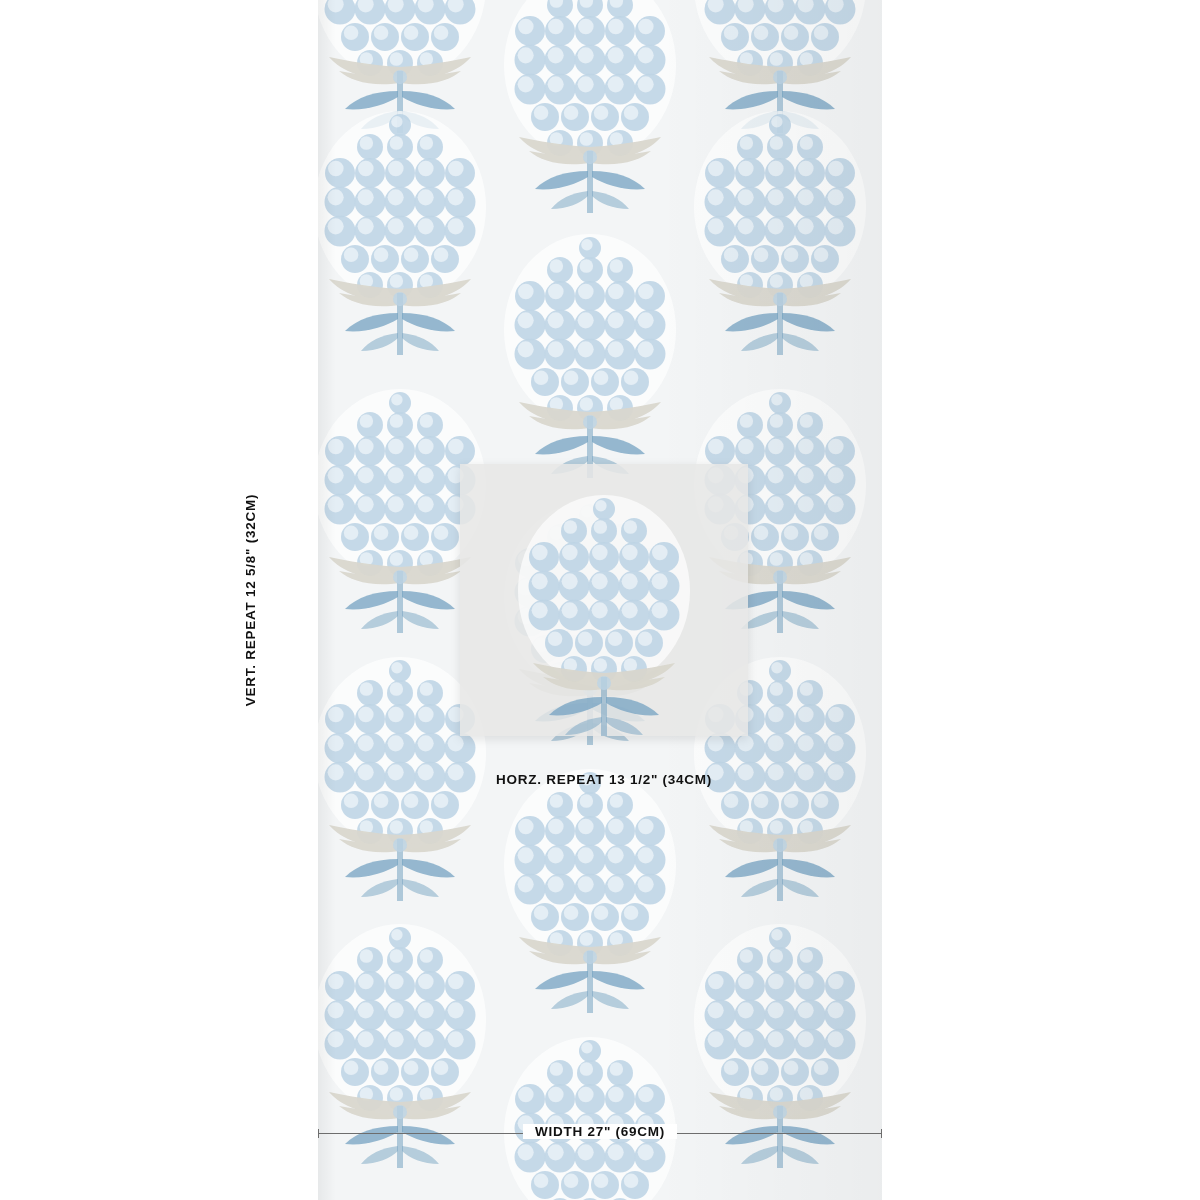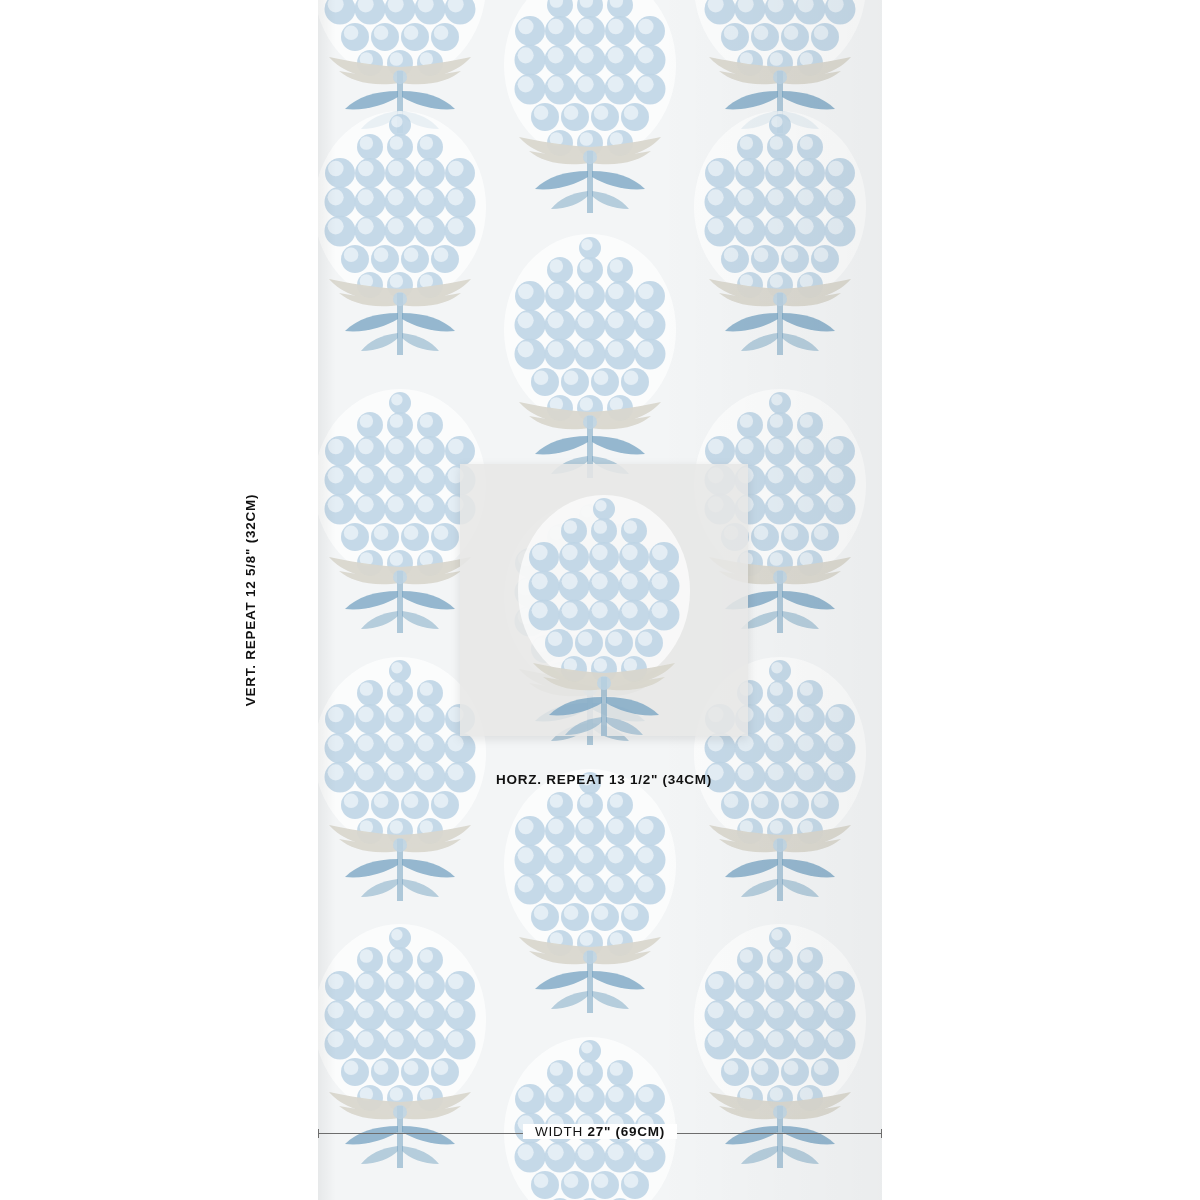--- a/index.html
+++ b/index.html
@@ -59,21 +59,21 @@
 
   
   .label {
     position: absolute;
     font-size: 13.5px;
     font-weight: 700;
     letter-spacing: 0.055em;
     color: #111111;
     white-space: nowrap;
   }
-  .label .thin { font-weight: 400; }
+  .label .thin { font-weight: 700; }
 
   #vert-label {
     left: 243px;
     top: 600px;
     transform-origin: 0 0;
     transform: rotate(-90deg) translate(-50%, 0);
   }
   #horz-label {
     left: 604px;
     top: 772px;

